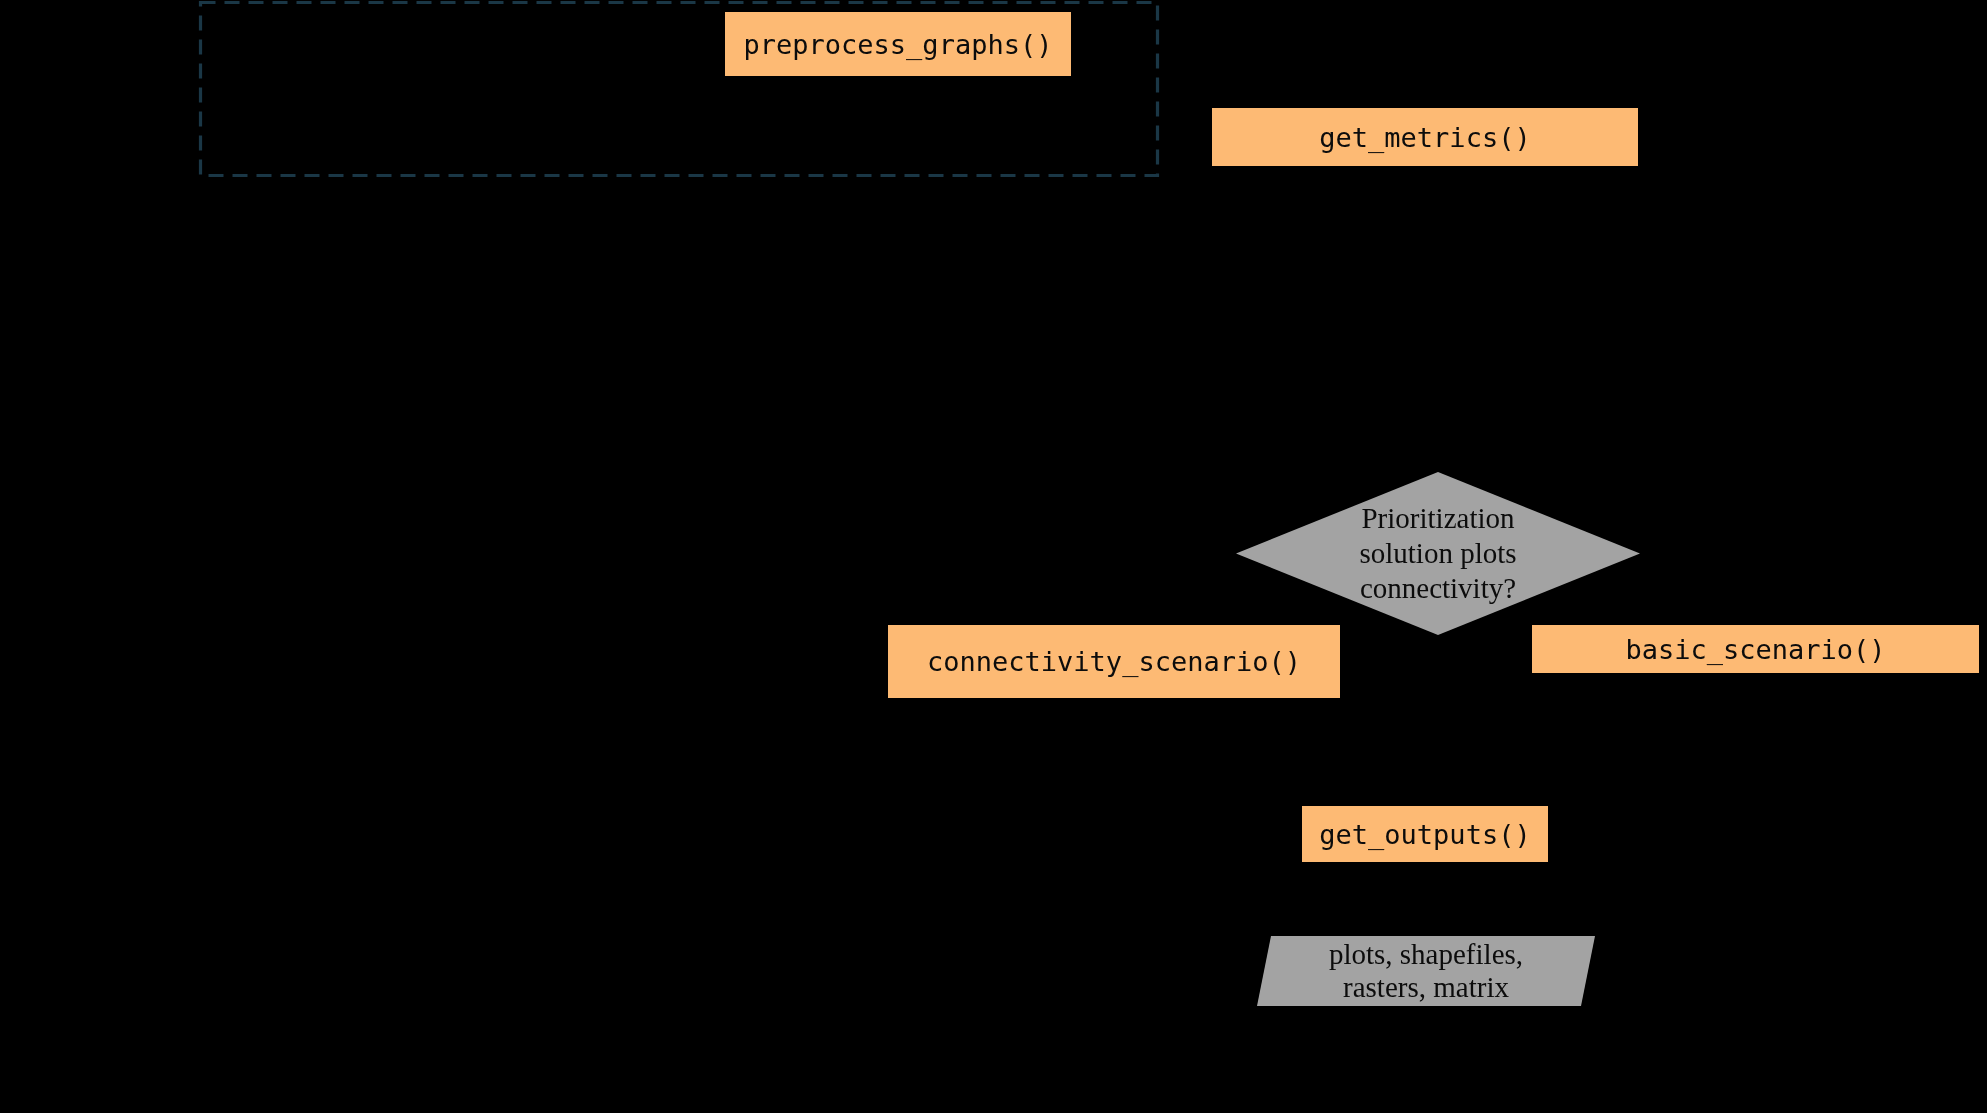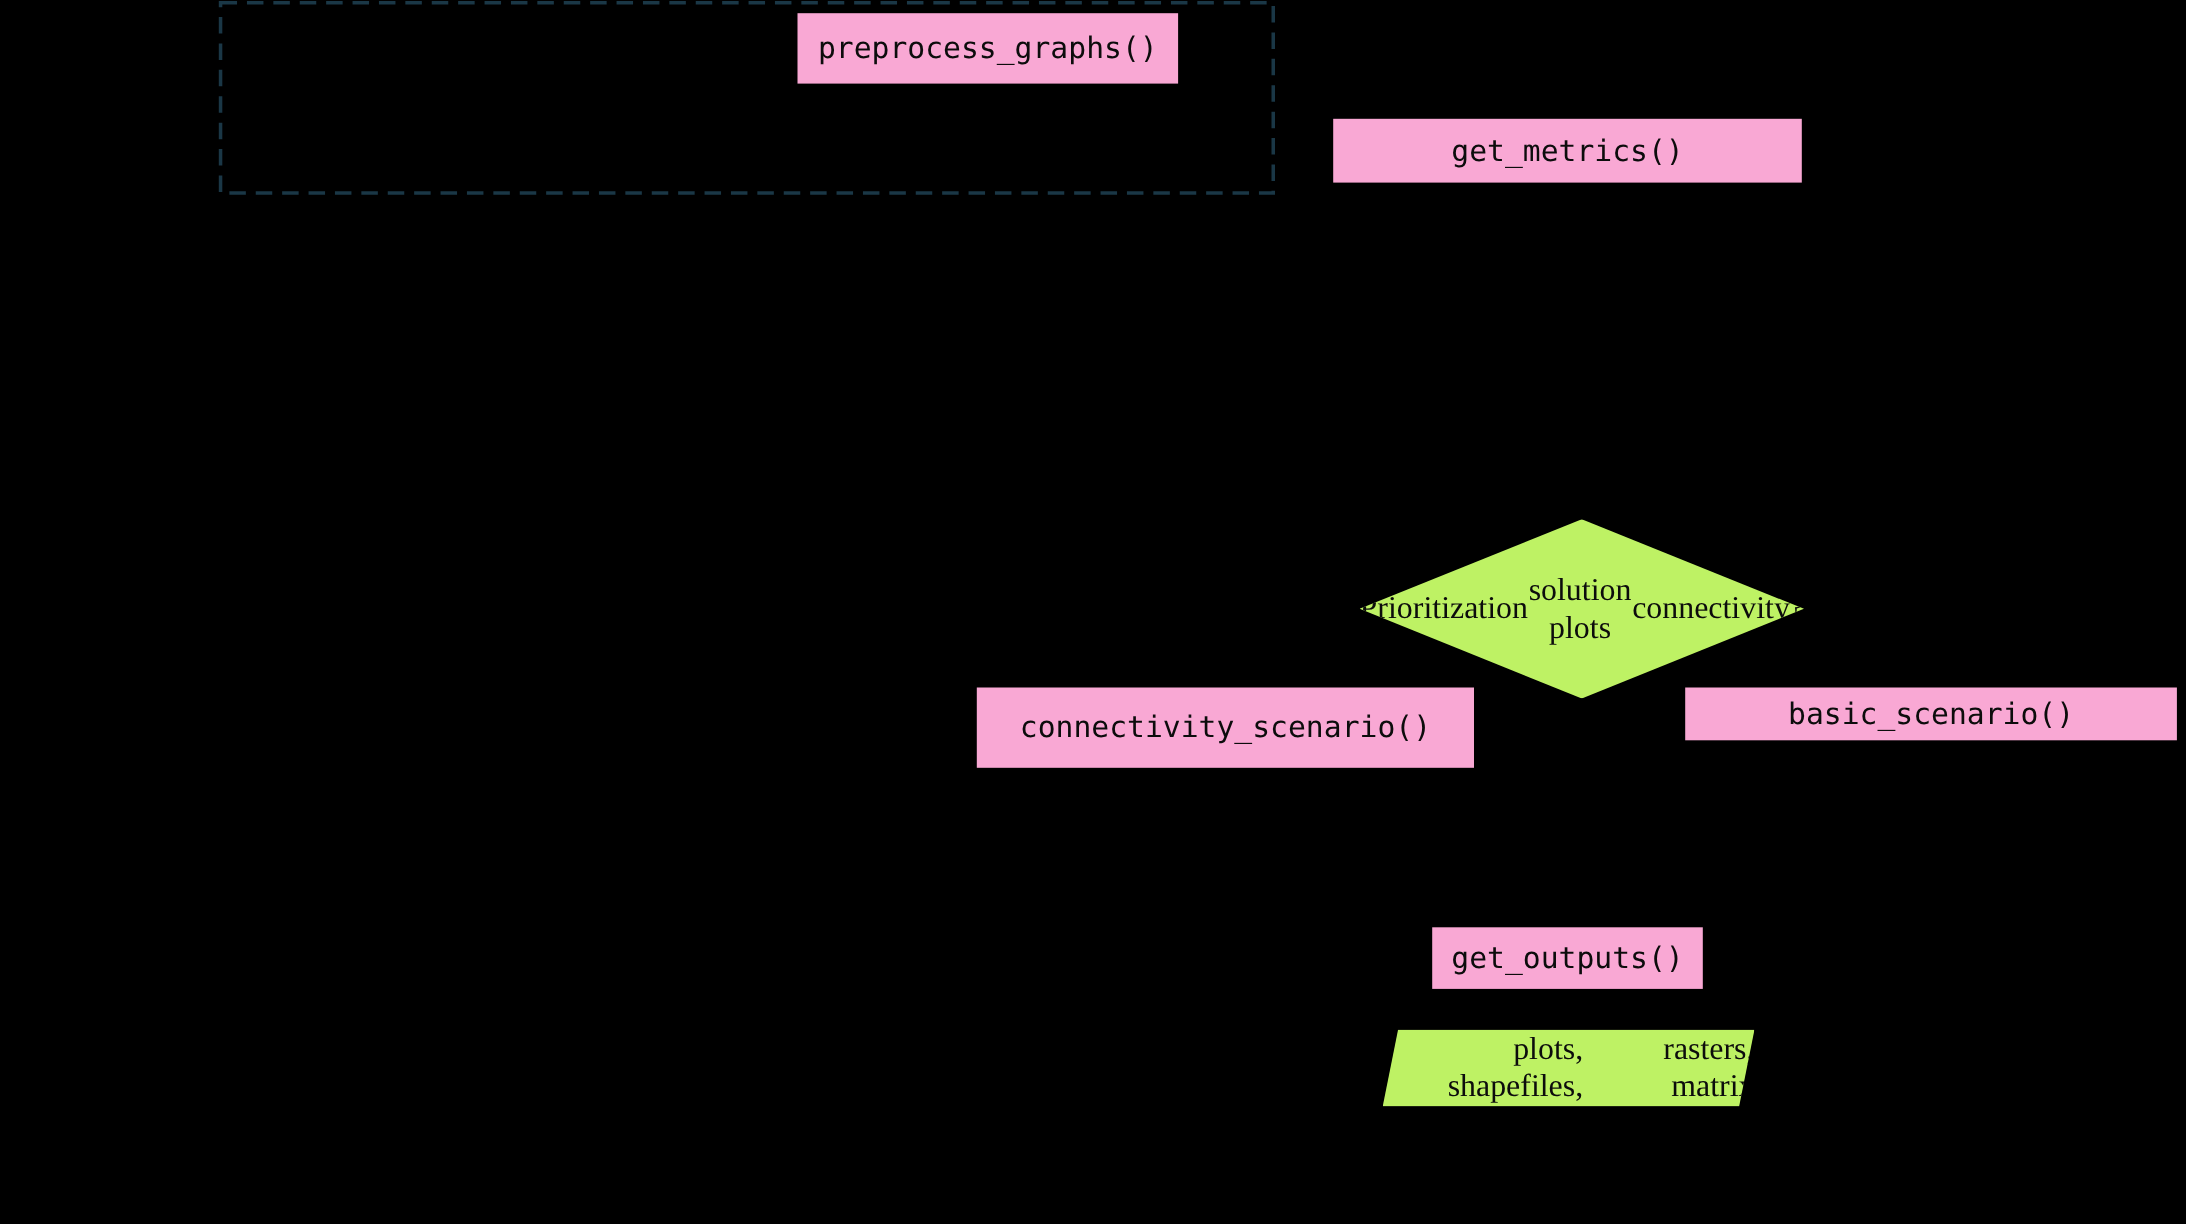--- a/index.html
+++ b/index.html
@@ -11,38 +11,38 @@
     position: relative;
     width: 1987px;
     height: 1113px;
     background: #000000;
     overflow: hidden;
     font-family: "DejaVu Sans", sans-serif;
   }
   
   .code-box {
     position: absolute;
-    background: #f9a8d4;
+    background: #fdba74;
     color: #0c0c0c;
     font-family: "DejaVu Sans Mono", "Liberation Mono", monospace;
     font-size: 27px;
     display: flex;
     align-items: center;
     justify-content: center;
     white-space: nowrap;
   }
   
   .shape {
     position: absolute;
-    background: #bef264;
+    background: #a3a3a3;
     color: #0c0c0c;
     font-family: "Liberation Serif", "DejaVu Serif", serif;
     font-size: 29px;
     display: flex;
-    flex-direction: row;
+    flex-direction: column;
     align-items: center;
     justify-content: center;
     text-align: center;
   }
   .shape span { display: block; line-height: 35px; }
   #decision-diamond {
     left: 1236px; top: 472px; width: 404px; height: 163px;
     clip-path: polygon(50% 0%, 100% 50%, 50% 100%, 0% 50%);
   }
   #output-parallelogram {
@@ -54,21 +54,21 @@
   #group-outline-svg {
     position: absolute;
     left: 197px; top: -1px;
     width: 964px; height: 182px;
   }
   
   #node-preprocess   { left: 725px;  top: 12px;  width: 346px; height: 64px; }
   #node-get-metrics  { left: 1212px; top: 108px; width: 426px; height: 58px; }
   #node-connectivity { left: 888px;  top: 625px; width: 452px; height: 73px; }
   #node-basic        { left: 1532px; top: 625px; width: 447px; height: 48px; }
-  #node-get-outputs  { left: 1302px; top: 843px; width: 246px; height: 56px; }
+  #node-get-outputs  { left: 1302px; top: 806px; width: 246px; height: 56px; }
 </style>
 </head>
 <body>
 
 <div id="canvas">
 
   <svg id="group-outline-svg" viewBox="0 0 964 182" xmlns="http://www.w3.org/2000/svg" aria-hidden="true">
     <rect x="3.5" y="3.5" width="957" height="173" fill="none" stroke="#1a3746" stroke-width="3.2" stroke-dasharray="15 9"></rect>
   </svg>
 

